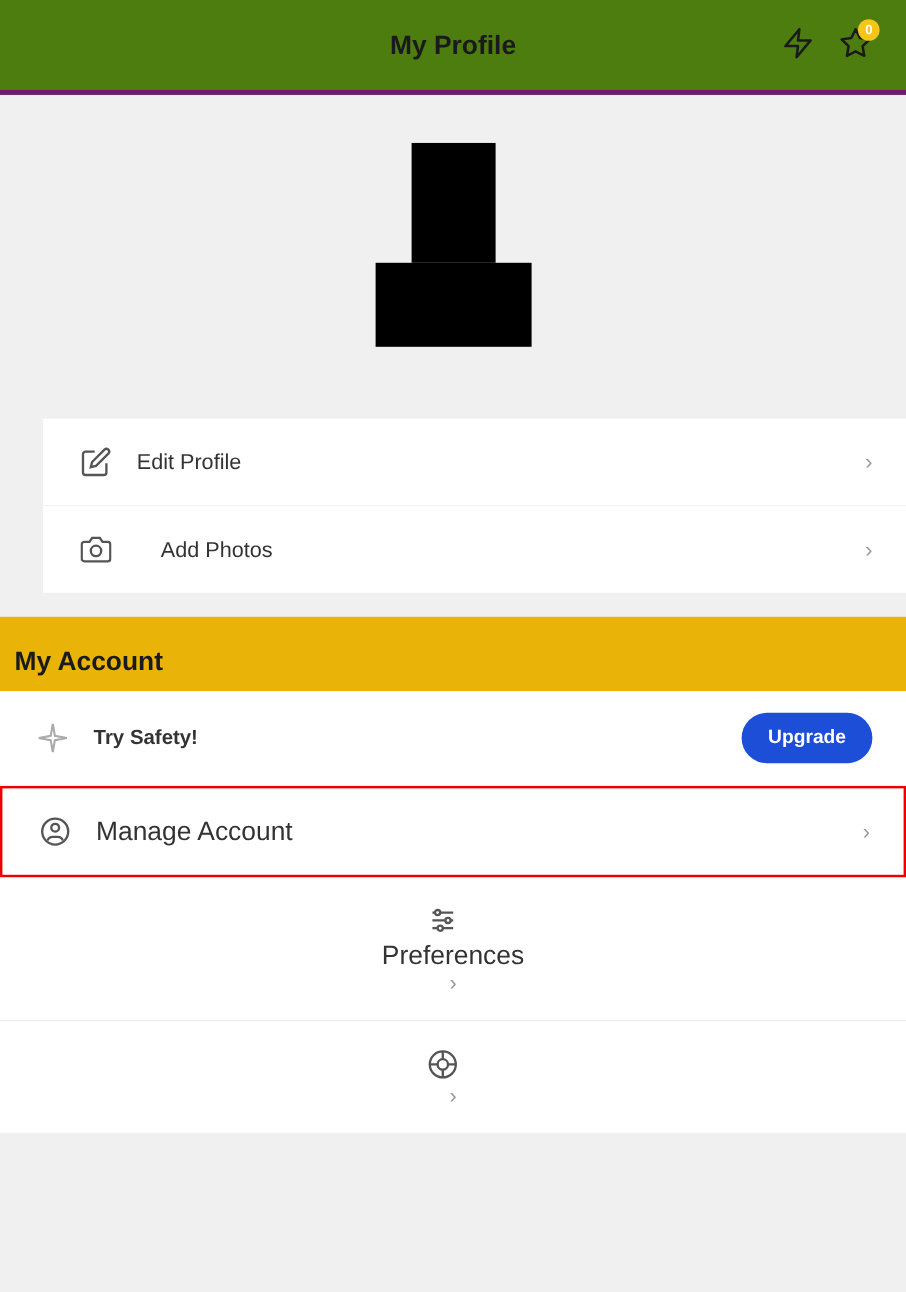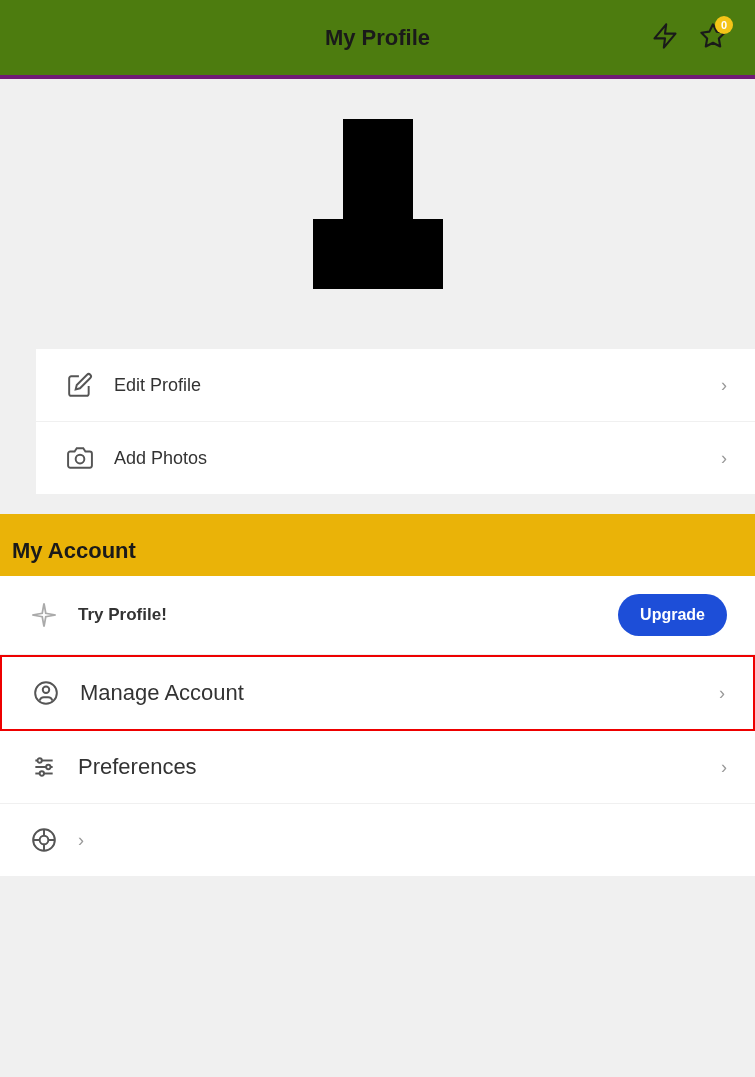--- a/index.html
+++ b/index.html
@@ -117,20 +117,21 @@
       display: flex;
       align-items: center;
       padding: 20px 28px;
       border-bottom: 1px solid #f0f0f0;
       cursor: pointer;
       background-color: #ffffff;
     }
 
     .menu-item:last-child {
       border-bottom: none;
+      gap: 20px;
     }
 
     .menu-icon {
       width: 32px;
       height: 32px;
       margin-right: 18px;
       display: flex;
       align-items: center;
       justify-content: center;
       flex-shrink: 0;
@@ -239,20 +240,21 @@
     }
 
     
     .account-menu-item {
       display: flex;
       align-items: center;
       padding: 20px 28px;
       background-color: #ffffff;
       border-bottom: 1px solid #f0f0f0;
       cursor: pointer;
+      flex-direction: column;
     }
 
     .account-menu-icon {
       width: 32px;
       height: 32px;
       margin-right: 18px;
       display: flex;
       align-items: center;
       justify-content: center;
       flex-shrink: 0;
@@ -343,21 +345,21 @@
 </div>
 
 <div class="premium-item">
   <div class="premium-icon">
     <svg viewBox="0 0 24 24" xmlns="http://www.w3.org/2000/svg">
 
       <path d="M12 2 L13.5 10.5 L22 12 L13.5 13.5 L12 22 L10.5 13.5 L2 12 L10.5 10.5 Z" stroke="#aaa" stroke-width="1.5" fill="none"></path>
     </svg>
   </div>
   <div class="premium-text">
-    <div class="premium-title">Try Profile!</div>
+    <div class="premium-title">Try Safety!</div>
   </div>
   <button class="upgrade-btn">Upgrade</button>
 </div>
 
 <div class="manage-account-item">
   <div class="account-menu-icon">
     <svg viewBox="0 0 24 24" xmlns="http://www.w3.org/2000/svg">
       <circle cx="12" cy="12" r="10"></circle>
       <circle cx="12" cy="9" r="3"></circle>
       <path d="M6.168 18.849A4 4 0 0 1 10 16h4a4 4 0 0 1 3.834 2.855"></path>

